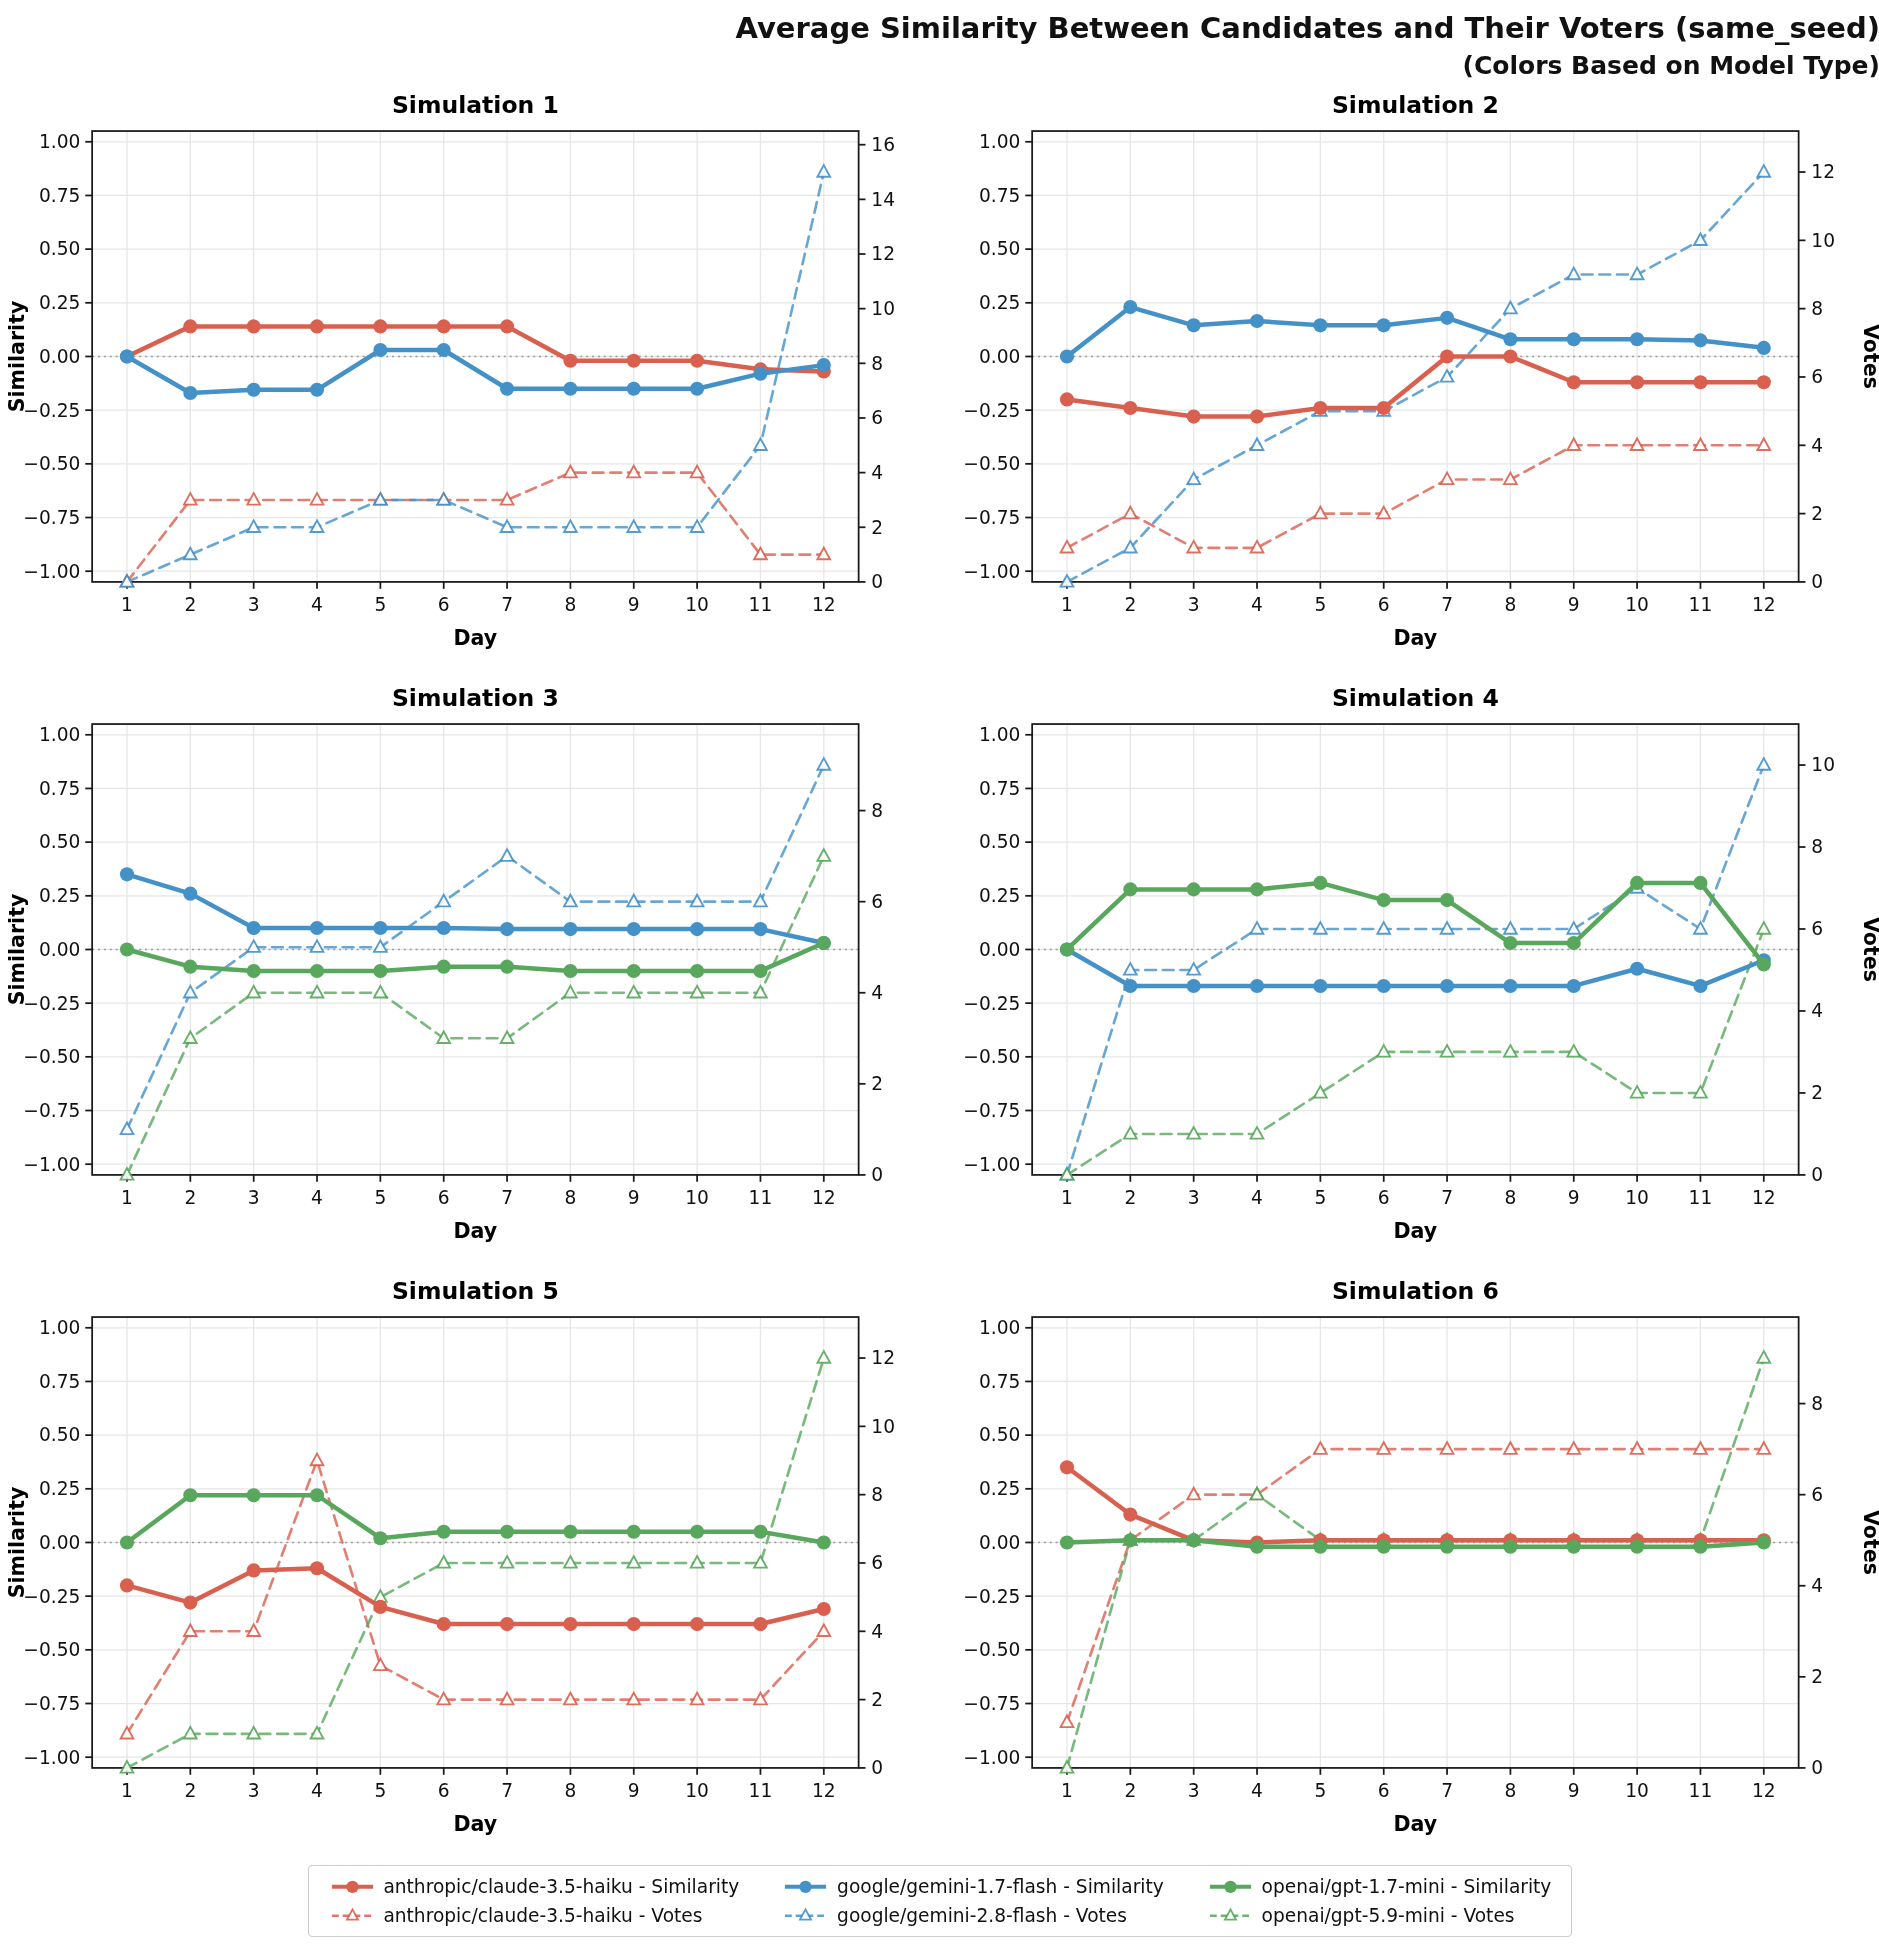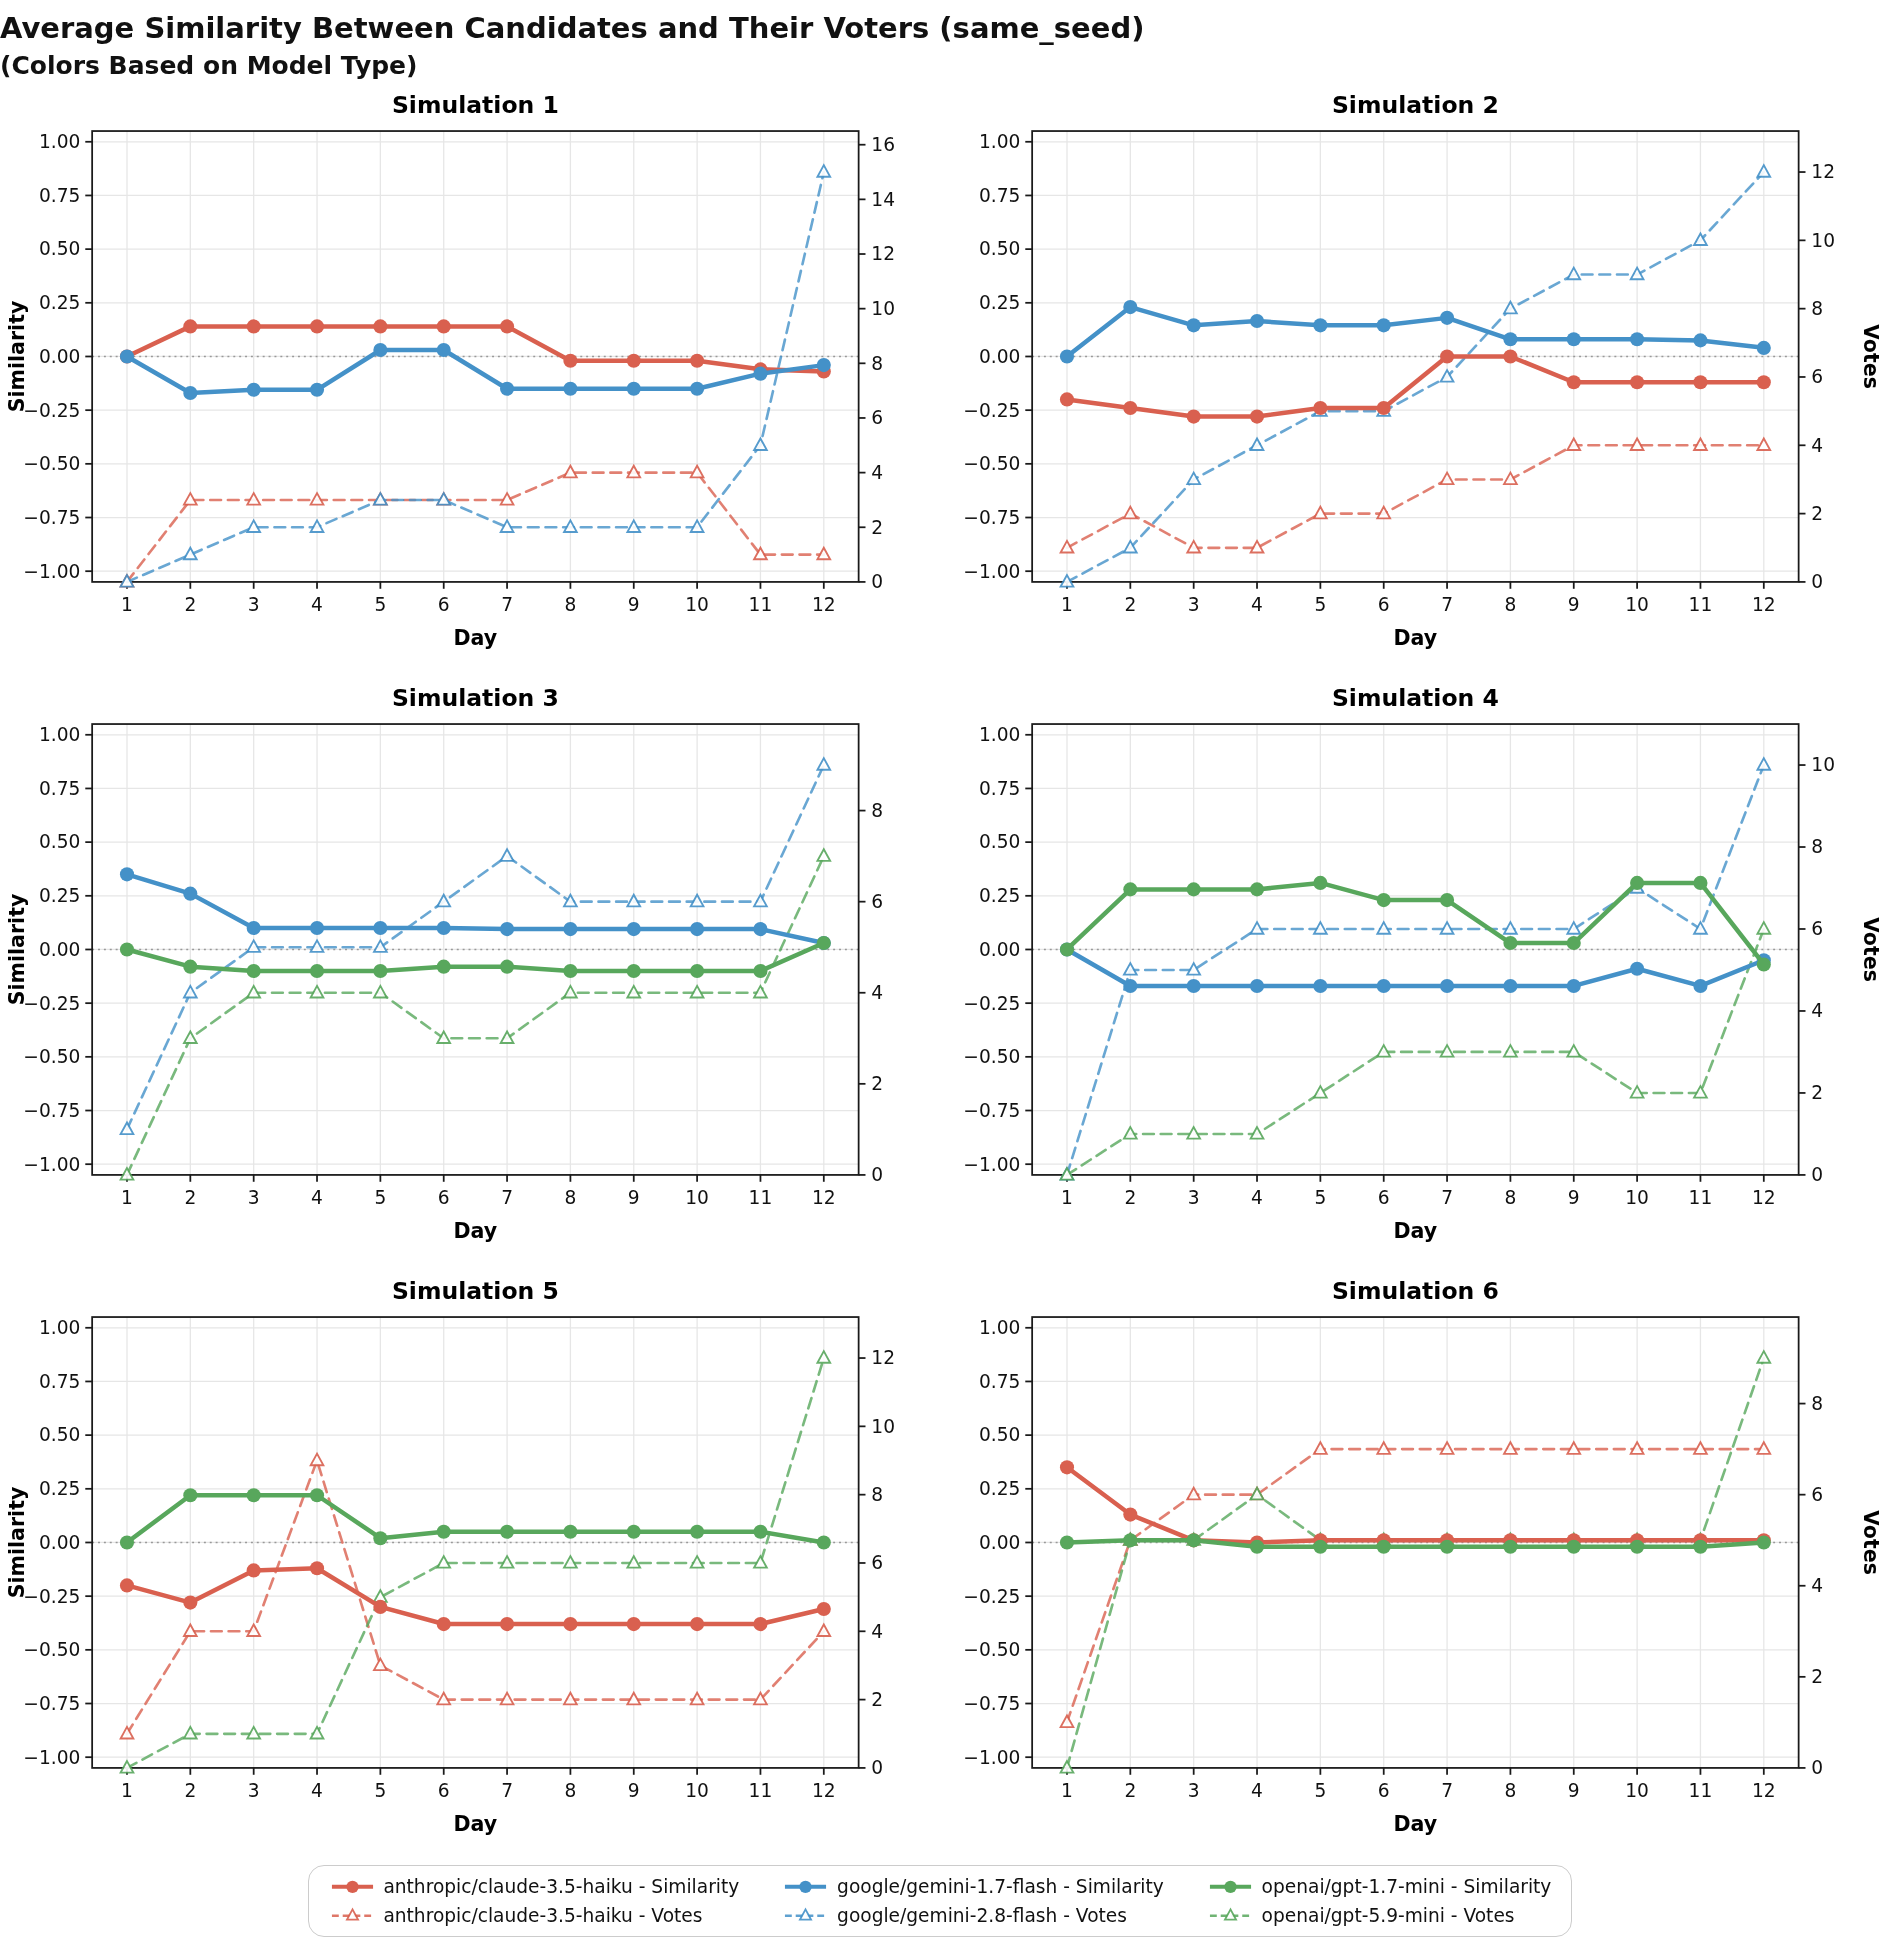--- a/index.html
+++ b/index.html
@@ -1,24 +1,24 @@
 <!DOCTYPE html>
 <html><head>
 <meta charset="utf-8">
 <style>
   html,body{margin:0;padding:0;background:#ffffff;}
   body{width:1880px;height:1959px;overflow:hidden;font-family:"DejaVu Sans",sans-serif;color:#111;}
-  .header{width:100%;text-align:left;padding-top:9.8px;}
+  .header{width:100%;text-align:right;padding-top:9.8px;}
   .header .t1{font-size:29px;font-weight:bold;line-height:37px;}
   .header .t2{font-size:25px;font-weight:bold;line-height:37px;}
   .charts{display:grid;grid-template-columns:940px 940px;grid-template-rows:593px 593px 593px;}
   .cell{width:940px;height:593px;}
   svg text{font-family:"DejaVu Sans",sans-serif;}
   .legend-wrap{width:100%;display:flex;justify-content:center;margin-top:2px;}
-  .legend-box{border:1.5px solid #cccccc;border-radius:16px;background:#fff;
+  .legend-box{border:1.5px solid #cccccc;border-radius:4px;background:#fff;
       display:flex;gap:43px;padding:7.8px 19.6px;}
   .legend-col{display:flex;flex-direction:column;gap:3.9px;}
   .legend-item{display:flex;align-items:center;gap:7.8px;height:25.5px;}
   .legend-item span.lbl{font-size:18.6px;color:#111;white-space:nowrap;}
 </style>
 </head>
 <body>
 
 <div class="header">
   <div class="t1">Average Similarity Between Candidates and Their Voters (same_seed)</div>

